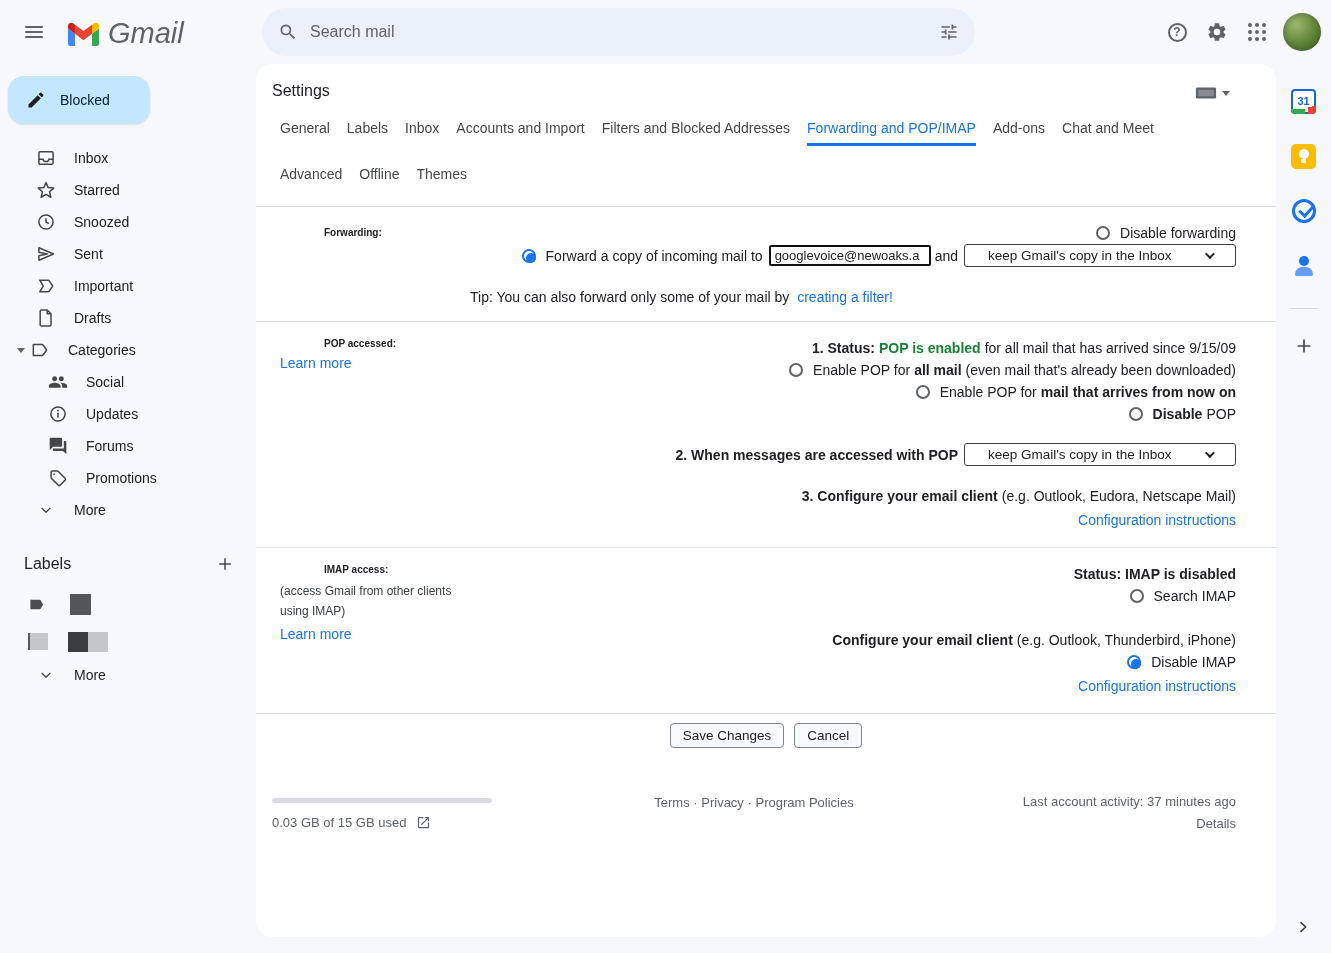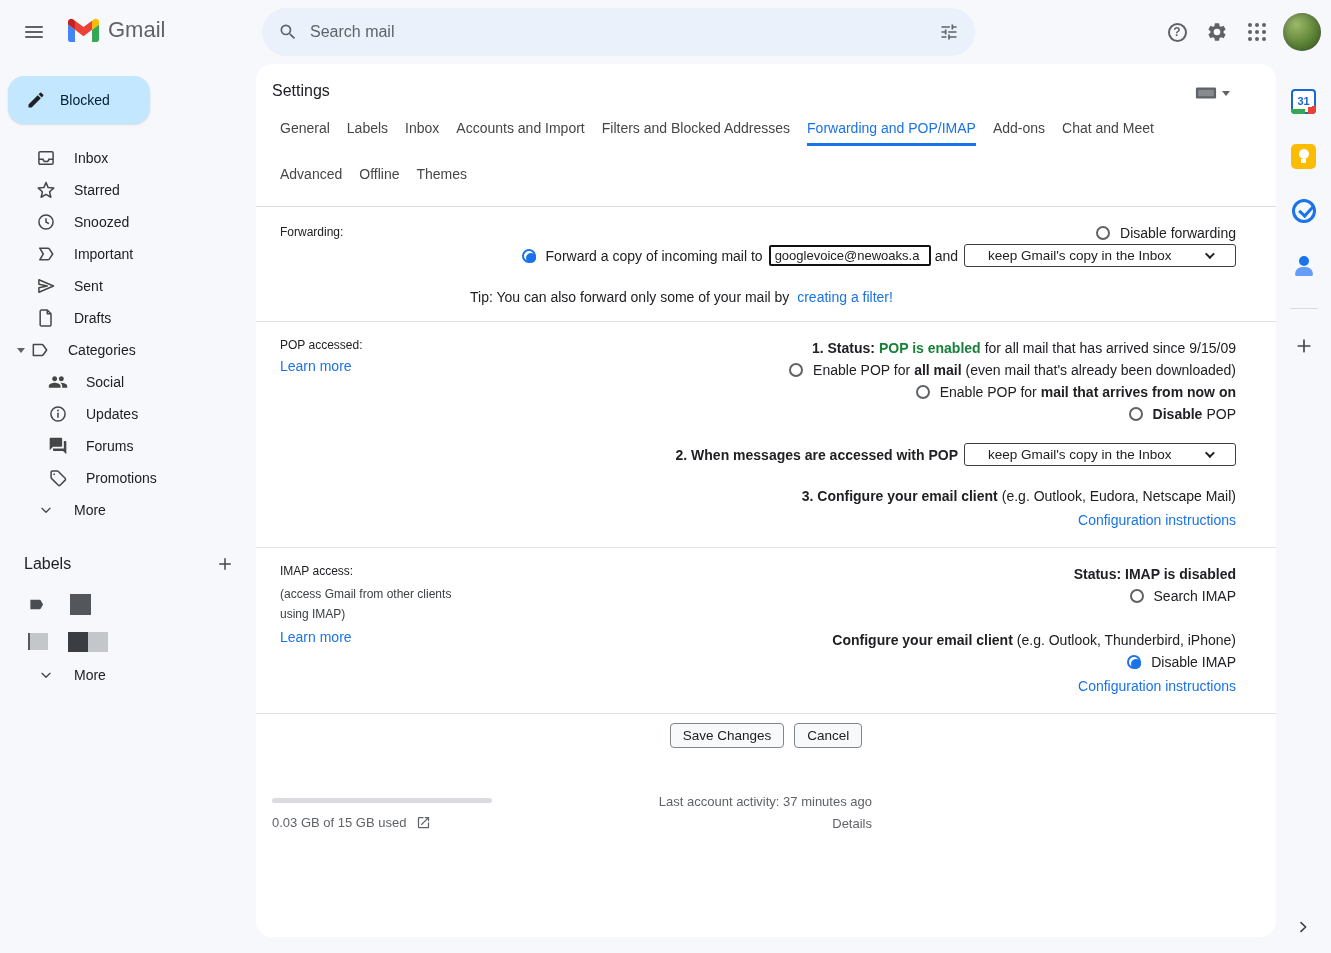--- a/index.html
+++ b/index.html
@@ -10,21 +10,21 @@
     font-family:"Liberation Sans", sans-serif; font-size:14px;
   }
   svg { display:block; }
 
   
   .topbar { position:absolute; top:0; left:0; width:1331px; height:64px; }
   .iconbtn { width:40px; height:40px; border-radius:50%; display:flex; align-items:center; justify-content:center; cursor:pointer; }
   .hamburger { position:absolute; left:14px; top:12px; }
   .hamburger .lines span { display:block; width:18px; height:2px; background:#5f6368; margin:3px 0; border-radius:1px; }
   .logo { position:absolute; left:68px; top:17px; display:flex; align-items:center; gap:9px; }
-  .logo .gmail-text { font-size:22px; color:#5f6368; letter-spacing:0; }
+  .logo .gmail-text { font-size:29px; color:#5f6368; letter-spacing:0;font-style:italic; }
 
   .searchbar { position:absolute; left:262px; top:8px; width:713px; height:48px;
     background:#eaf1fb; border-radius:24px; display:flex; align-items:center; padding:0 6px; }
   .searchbar input { flex:1; border:none; outline:none; background:transparent; font-size:16px; color:#202124;
     font-family:"Liberation Sans",sans-serif; }
   .searchbar input::placeholder { color:#5f6368; }
 
   .tb-right { position:absolute; right:10px; top:12px; display:flex; align-items:center; }
   .help-circle { width:19px; height:19px; border:2px solid #5f6368; border-radius:50%;
     display:flex; align-items:center; justify-content:center; font-size:12px; font-weight:bold; color:#5f6368; }
@@ -64,21 +64,21 @@
   .dd-arrow { width:0; height:0; border-left:4px solid transparent; border-right:4px solid transparent; border-top:5px solid #5f6368; }
 
   .tabs { padding:20px 24px 0 24px; }
   .tabs-row { display:flex; gap:17px; flex-wrap:wrap; margin-bottom:20px; }
   .tab { font-size:14px; color:#444746; padding-bottom:10px; cursor:pointer; white-space:nowrap; }
   .tab.active { color:#1a73e8; font-weight:500; border-bottom:3px solid #1a73e8; padding-bottom:7px; }
   .tabs-divider { border-bottom:1px solid #dadce0; margin:0 0 0 -24px; width:1020px; }
 
   .section { display:flex; padding:14px 40px 16px 24px; border-bottom:1px solid #e0e3e7; }
   .sec-label { width:190px; flex-shrink:0; padding-top:2px; }
-  .sec-label .bold { font-weight:normal; font-size:12px; }
+  .sec-label .bold { font-weight:bold; font-size:10px;margin-left:44px; }
   .sec-label .small { font-size:12px; color:#3c4043; margin-top:6px; line-height:1.7; }
   .sec-content { flex:1; }
 
   .frow { display:flex; align-items:center; min-height:21px; margin:1px 0;justify-content:flex-end; }
   .radio { width:14px; height:14px; border:2px solid #5f6368; border-radius:50%; margin-right:10px; flex-shrink:0;
     position:relative; cursor:pointer; background:#fff; }
   .radio.checked { border-color:#1a73e8; }
   .radio.checked::after { content:""; position:absolute; left:2px; top:2px; width:10px; height:10px;
     border-radius:50%; background:#1a73e8; }
   .seg { margin-right:4px; }
@@ -231,33 +231,33 @@
             <circle cx="12" cy="12" r="8.5"></circle>
             <path d="M12 7.5V12l3.5 2"></path>
           </svg>
         </span>
       <span class="nav-label">Snoozed</span>
     </div>
     <div class="nav-item">
       <span class="spacer"></span>
       <span class="nav-icon">
           <svg width="20" height="20" viewBox="0 0 24 24" fill="none" stroke="#444746" stroke-width="1.8" stroke-linejoin="round">
+            <path d="M3.5 19.5v-5.4l10-2.1-10-2.1V4.5L21 12z"></path>
+          </svg>
+        </span>
+      <span class="nav-label">Sent</span>
+    </div>
+    <div class="nav-item">
+      <span class="spacer"></span>
+      <span class="nav-icon">
+          <svg width="20" height="20" viewBox="0 0 24 24" fill="none" stroke="#444746" stroke-width="1.8" stroke-linejoin="round">
             <path d="M4.5 5h9.8a2 2 0 0 1 1.65.87L20 12l-4.05 6.13a2 2 0 0 1-1.65.87H4.5l4.2-7z"></path>
           </svg>
         </span>
       <span class="nav-label">Important</span>
-    </div>
-    <div class="nav-item">
-      <span class="spacer"></span>
-      <span class="nav-icon">
-          <svg width="20" height="20" viewBox="0 0 24 24" fill="none" stroke="#444746" stroke-width="1.8" stroke-linejoin="round">
-            <path d="M3.5 19.5v-5.4l10-2.1-10-2.1V4.5L21 12z"></path>
-          </svg>
-        </span>
-      <span class="nav-label">Sent</span>
     </div>
     <div class="nav-item">
       <span class="spacer"></span>
       <span class="nav-icon">
           <svg width="20" height="20" viewBox="0 0 24 24" fill="none" stroke="#444746" stroke-width="1.8" stroke-linejoin="round">
             <path d="M6 2.5h7.5L18 7v13a1.5 1.5 0 0 1-1.5 1.5h-10A1.5 1.5 0 0 1 5 20V4a1.5 1.5 0 0 1 1-1.5z"></path>
             <path d="M13.5 2.5V7H18"></path>
           </svg>
         </span>
       <span class="nav-label">Drafts</span>
@@ -497,20 +497,27 @@
       <div class="progress"></div>
       <div class="storage-line">
         <span>0.03 GB of 15 GB used</span>
         <span style="cursor:pointer">
           <svg width="15" height="15" viewBox="0 0 24 24">
               <path fill="#5f6368" d="M19 19H5V5h7V3H5a2 2 0 0 0-2 2v14a2 2 0 0 0 2 2h14c1.1 0 2-.9 2-2v-7h-2v7zM14 3v2h3.59l-9.83 9.83 1.41 1.41L19 6.41V10h2V3h-7z"></path>
             </svg>
         </span>
       </div>
     </div>
+    <div class="foot-col2">
+      <span class="lnk" style="color:#5f6368">Terms</span>
+      <span>·</span>
+      <span class="lnk" style="color:#5f6368">Privacy</span>
+      <span>·</span>
+      <span class="lnk" style="color:#5f6368">Program Policies</span>
+    </div>
     <div class="foot-col3">
       <div>Last account activity: 37 minutes ago</div>
       <div class="line2"><span class="lnk" style="color:#5f6368">Details</span></div>
     </div>
   </div>
 </div>
 
 <div class="rail">
   <div class="rail-btn">
     <span class="cal-icon">

